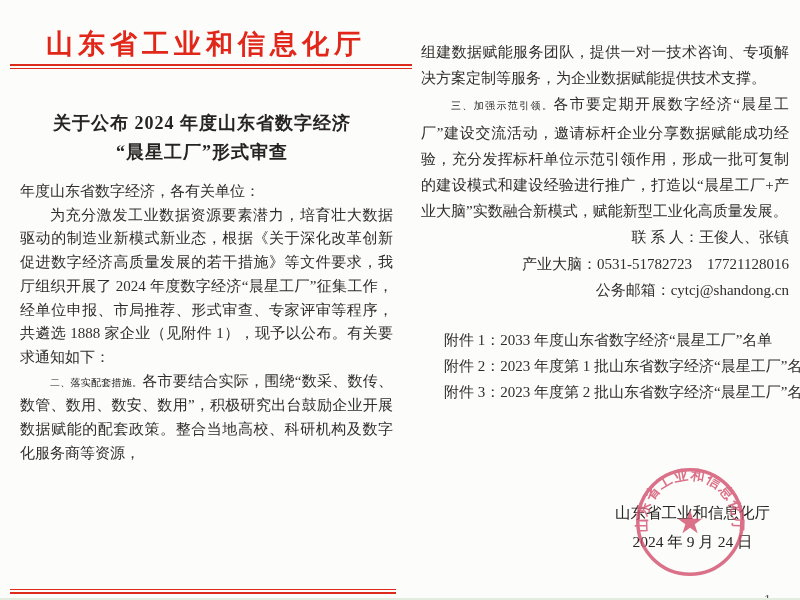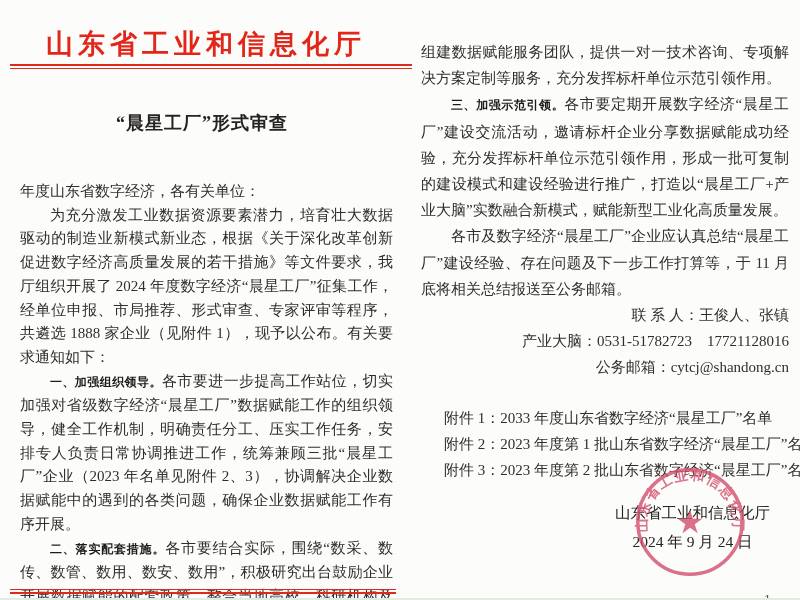--- a/index.html
+++ b/index.html
@@ -25,22 +25,22 @@
     position:absolute;top:93px;left:12px;width:380px;text-align:center;
     font-weight:700;font-size:18px;line-height:29px;letter-spacing:1px;color:#262422;
   }
   .body1{
     position:absolute;top:164px;left:20px;width:373px;
     font-size:15px;line-height:23.7px;text-align:justify;text-justify:inter-ideograph;
   }
   .body1 p,.body2 p{margin:0;text-indent:2em;}
   p.noindent{text-indent:0;}
   .lead{
-    font-weight:700;color:#1e1c1a;
-    font-family:"Liberation Sans","DejaVu Sans",sans-serif;font-size:12px;
+    font-weight:400;color:#1e1c1a;
+    font-family:"Liberation Sans","DejaVu Sans",sans-serif;font-size:10px;
   }
   .rule-bottom{
     position:absolute;top:573px;left:10px;width:386px;height:2px;
     border-top:1.2px solid #dc2a1d;border-bottom:2.5px solid #dc2a1d;
   }
 
   .body2{
     position:absolute;top:23px;left:21px;width:368px;
     font-size:15px;line-height:26.2px;text-align:justify;text-justify:inter-ideograph;
   }
@@ -65,36 +65,35 @@
     background:#e2ecdf;
   }
 </style>
 </head>
 <body>
 
 <div class="page page-left">
   <div class="agency">山东省工业和信息化厅</div>
   <div class="rule-top"></div>
   <div class="doc-title">
+    <div>关于公布 2024 年度山东省数字经济</div>
     <div>“晨星工厂”形式审查</div>
   </div>
   <div class="body1">
     <p class="noindent">年度山东省数字经济，各有关单位：</p>
     <p>为充分激发工业数据资源要素潜力，培育壮大数据驱动的制造业新模式新业态，根据《关于深化改革创新促进数字经济高质量发展的若干措施》等文件要求，我厅组织开展了 2024 年度数字经济“晨星工厂”征集工作，经单位申报、市局推荐、形式审查、专家评审等程序，共遴选 1888 家企业（见附件 1），现予以公布。有关要求通知如下：</p>
-    <p><span class="lead">一、加强组织领导。</span><span>各市要进一步提高工作站位，切实加强对省级数字经济“晨星工厂”数据赋能工作的组织领导，健全工作机制，明确责任分工、压实工作任务，安排专人负责日常协调推进工作，统筹兼顾三批“晨星工厂”企业（2023 年名单见附件 2、3），协调解决企业数据赋能中的遇到的各类问题，确保企业数据赋能工作有序开展。</span></p>
     <p><span class="lead">二、落实配套措施。</span><span>各市要结合实际，围绕“数采、数传、数管、数用、数安、数用”，积极研究出台鼓励企业开展数据赋能的配套政策。整合当地高校、科研机构及数字化服务商等资源，</span></p>
   </div>
   <div class="rule-bottom"></div>
 </div>
 
 <div class="page page-right">
   <div class="body2">
-    <p class="noindent">组建数据赋能服务团队，提供一对一技术咨询、专项解决方案定制等服务，充分发挥标杆单位示范引领作用。</p>
+    <p class="noindent">组建数据赋能服务团队，提供一对一技术咨询、专项解决方案定制等服务，为企业数据赋能提供技术支撑。</p>
     <p><span class="lead">三、加强示范引领。</span><span>各市要定期开展数字经济“晨星工厂”建设交流活动，邀请标杆企业分享数据赋能成功经验，充分发挥标杆单位示范引领作用，形成一批可复制的建设模式和建设经验进行推广，打造以“晨星工厂+产业大脑”实数融合新模式，赋能新型工业化高质量发展。</span></p>
-    <p>各市及数字经济“晨星工厂”企业应认真总结“晨星工厂”建设经验、存在问题及下一步工作打算等，于 11 月底将相关总结报送至公务邮箱。</p>
     <p class="contact-line"><span>联 系 人：</span><span>王俊人、张镇</span></p>
     <p class="contact-line"><span>产业大脑：</span><span>0531-51782723　17721128016</span></p>
     <p class="contact-line"><span>公务邮箱：</span><span>cytcj@shandong.cn</span></p>
     <div class="attachments">
       <p>附件 1：2033 年度山东省数字经济“晨星工厂”名单</p>
       <p>附件 2：2023 年度第 1 批山东省数字经济“晨星工厂”名单</p>
       <p>附件 3：2023 年度第 2 批山东省数字经济“晨星工厂”名单</p>
     </div>
   </div>
 

